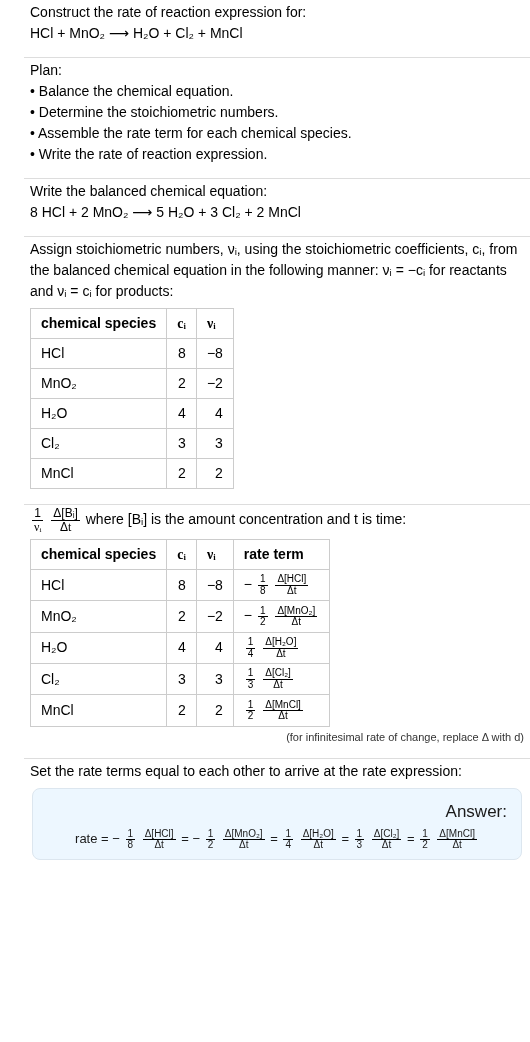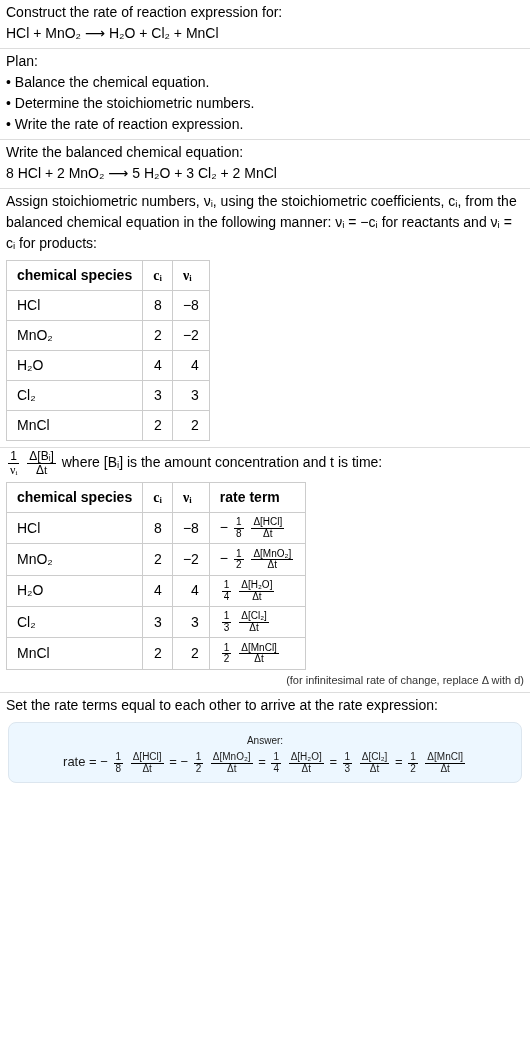--- a/index.html
+++ b/index.html
@@ -5,57 +5,58 @@
   * { box-sizing: border-box; }
   body {
     margin: 0;
     font-family: -apple-system, "Segoe UI", Arial, sans-serif;
     font-size: 14px;
     color: #000;
     background: #fff;
     width: 530px;
     line-height: 1.5;
   }
-  .sec { padding: 2px 6px 4px; border-bottom: 1px solid #ddd; }
+  .sec { padding: 2px 6px 13px; border-bottom: 1px solid #ddd; margin-left: 24px; }
   .sec:last-child { border-bottom: none; }
   .ital { font-family: Georgia, serif; }
   table.tb { border-collapse: collapse; margin: 6px 0 2px; font-size: 14px; border-radius: 18px; }
   table.tb th, table.tb td { border: 1px solid #ccc; padding: 4px 10px; text-align: left; }
   table.tb td.num { text-align: right; }
   .note { font-size: 11px; color: #333; margin-top: 2px; text-align: right; }
   .answer-box {
     background: #edf7ff;
     border: 1px solid #dce6ef;
     border-radius: 8px;
     padding: 10px 14px 8px;
     margin: 6px 2px;
     color: #1a1a1a;
     text-align: center;
   }
-  .answer-box .hdr { text-align: center; font-size: 10px; margin-bottom: 4px; }
+  .answer-box .hdr { text-align: right; font-size: 17px; margin-bottom: 4px; }
   .answer-box .assump { font-size: 11px; color: #333; margin-top: 2px; }
   .frac { display: inline-block; vertical-align: middle; text-align: center; font-size: 12px; line-height: 1.05; margin: 0 2px; }
   .frac .n { display: block; border-bottom: 1px solid #000; padding: 0 2px; }
   .frac .d { display: block; padding: 0 2px; }
   .sfrac { font-size: 10px; }
   .eqline { font-size: 13px; white-space: nowrap; overflow: hidden; }
   .rt .frac { font-size: 10px; }
 </style>
 </head>
 <body>
 
 <div class="sec">
   <div>Construct the rate of reaction expression for:</div>
   <div>HCl + MnO₂ ⟶ H₂O + Cl₂ + MnCl</div>
 </div>
 
 <div class="sec">
   <div>Plan:</div>
   <div>• Balance the chemical equation.</div>
   <div>• Determine the stoichiometric numbers.</div>
+  <div>• Assemble the rate term for each chemical species.</div>
   <div>• Write the rate of reaction expression.</div>
 </div>
 
 <div class="sec">
   <div>Write the balanced chemical equation:</div>
   <div>8 HCl + 2 MnO₂ ⟶ 5 H₂O + 3 Cl₂ + 2 MnCl</div>
 </div>
 
 <div class="sec">
   <div>Assign stoichiometric numbers, νᵢ, using the stoichiometric coefficients, cᵢ, from the balanced chemical equation in the following manner: νᵢ = −cᵢ for reactants and νᵢ = cᵢ for products:</div>

